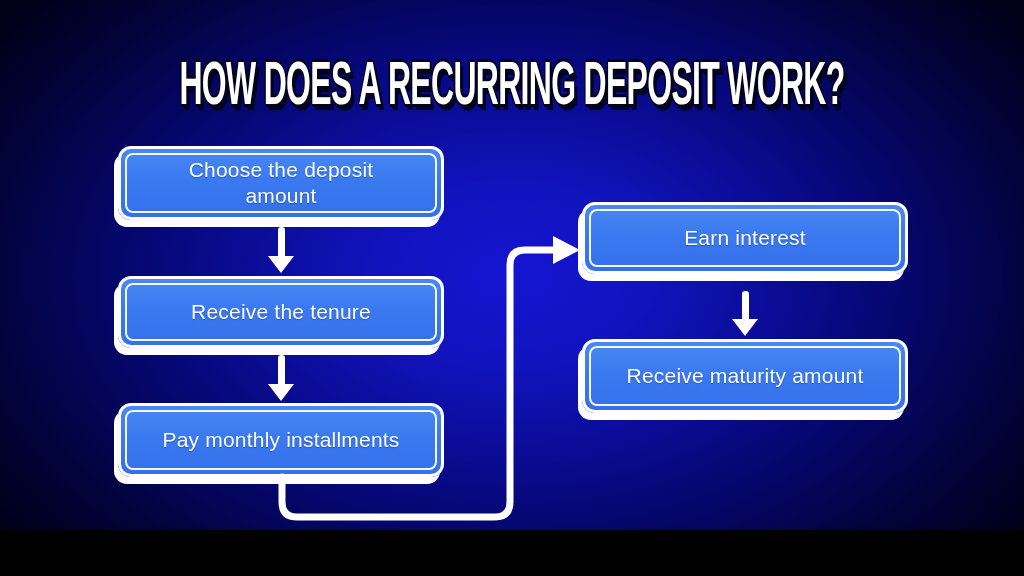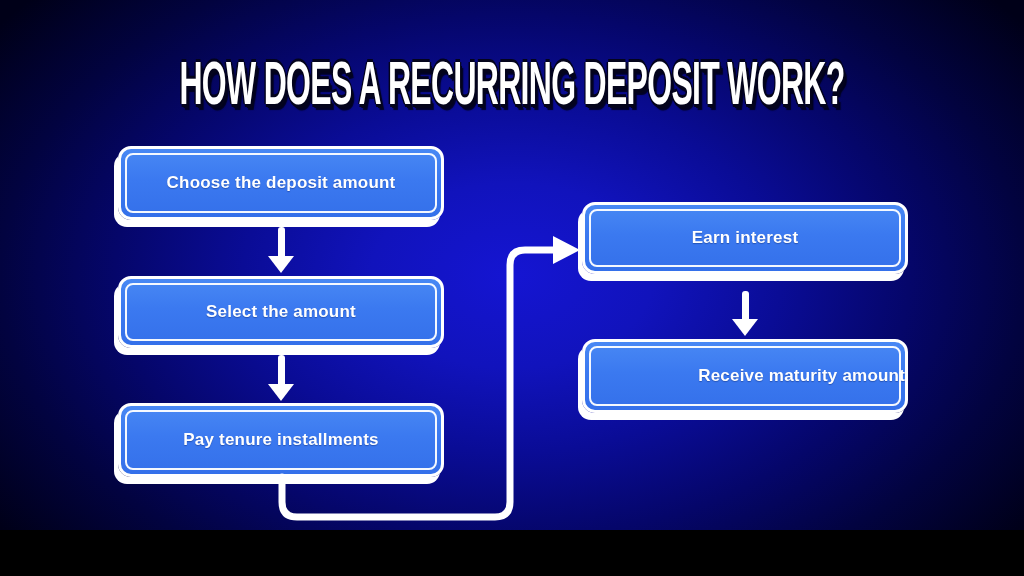--- a/index.html
+++ b/index.html
@@ -46,33 +46,33 @@
   .box::after{
     content:"";
     position:absolute;
     inset:4px;
     border:2px solid rgba(255,255,255,0.95);
     border-radius:8px;
     pointer-events:none;
   }
   .box .label{
     color:#ffffff;
-    font-size:17px;
-    font-weight:700;
+    font-size:21px;
+    font-weight:400;
     line-height:1.22;
     text-align:center;
     letter-spacing:0.2px;
     max-width:250px;
     text-shadow:0 1px 1px rgba(0,20,80,0.35);
   }
   .b1{left:118px; top:146px; width:326px; height:74px;}
   .b2{left:118px; top:276px; width:326px; height:72px;}
   .b3{left:118px; top:403px; width:326px; height:74px;}
   .b4{left:582px; top:202px; width:326px; height:72px;}
-  .b5{left:582px; top:339px; width:326px; height:74px;justify-content:flex-end;}
+  .b5{left:582px; top:339px; width:326px; height:74px;}
 
   
   .varrow{
     position:absolute;
     width:28px;
     display:flex;
     flex-direction:column;
     align-items:center;
   }
   .varrow .shaft{
@@ -109,30 +109,30 @@
   <div class="box b1">
     <span class="label">Choose the deposit amount</span>
   </div>
 
   <div class="varrow a1">
     <i class="shaft"></i>
     <i class="head"></i>
   </div>
 
   <div class="box b2">
-    <span class="label">Select the amount</span>
+    <span class="label">Receive the tenure</span>
   </div>
 
   <div class="varrow a2">
     <i class="shaft"></i>
     <i class="head"></i>
   </div>
 
   <div class="box b3">
-    <span class="label">Pay tenure installments</span>
+    <span class="label">Pay monthly installments</span>
   </div>
 
   <svg class="connector" width="1024" height="576" viewBox="0 0 1024 576" aria-hidden="true">
     <path d="M282 477 L282 502 Q282 517 297 517 L495 517 Q510 517 510 502 L510 265 Q510 250 525 250 L554 250" fill="none" stroke="#ffffff" stroke-width="7" stroke-linejoin="round" stroke-linecap="round"></path>
     <polygon points="553,236 553,264 580,250" fill="#ffffff"></polygon>
   </svg>
 
   <div class="box b4">
     <span class="label">Earn interest</span>
   </div>

